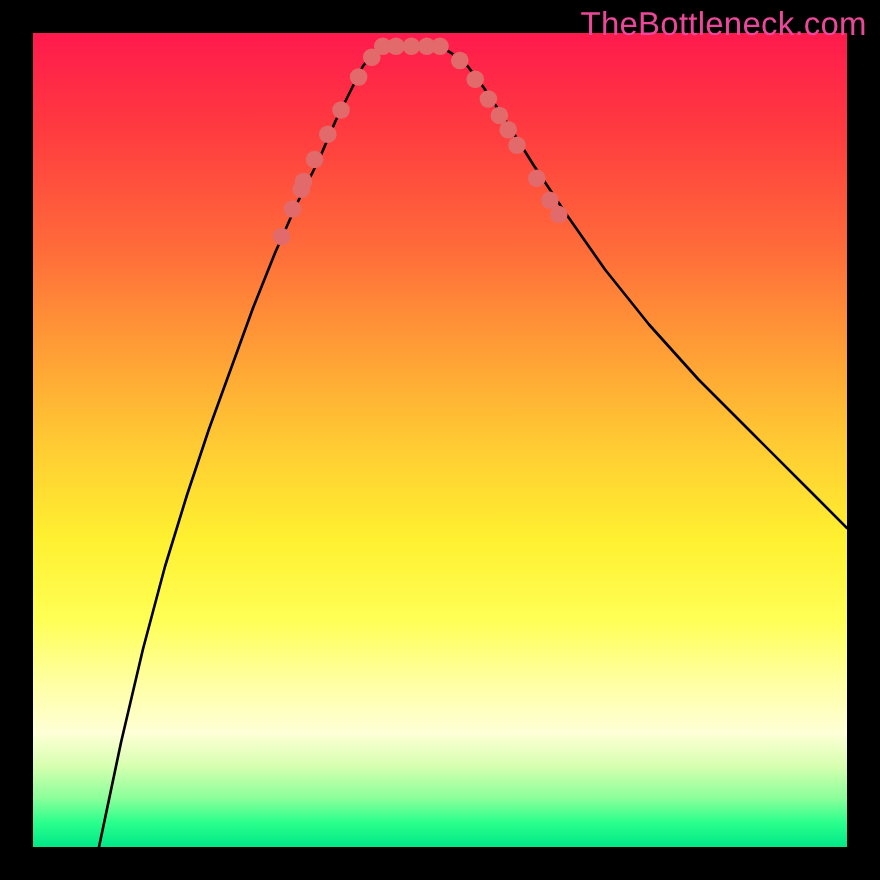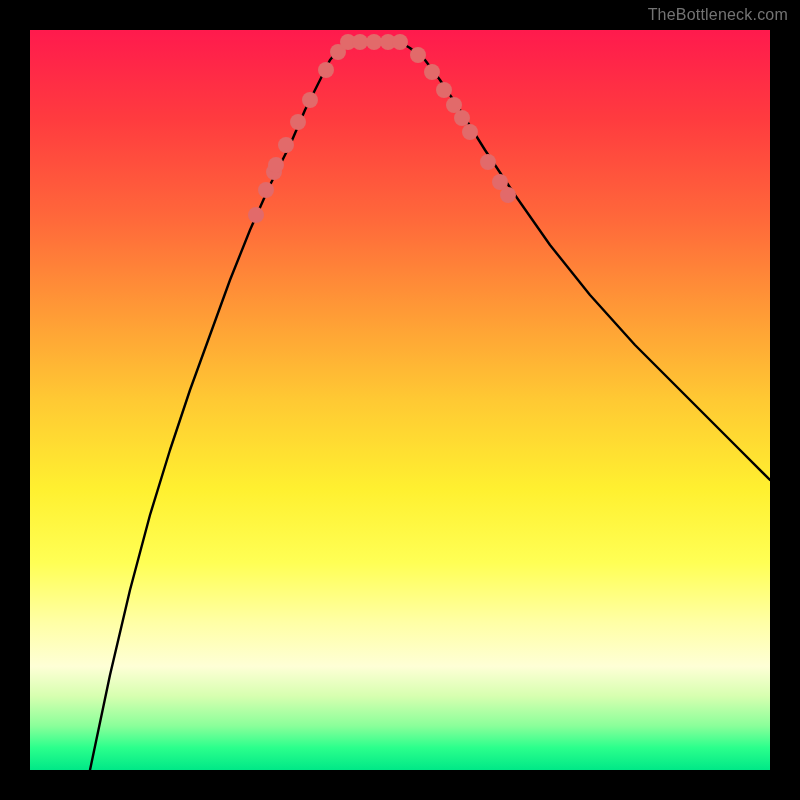--- a/index.html
+++ b/index.html
@@ -38,22 +38,22 @@
       #8bff9a 94%,
       #2bff8c 97%,
       #00e887 100%
     );
   }
   .watermark {
     position: absolute;
     top: 6px;
     right: 12px;
     font-family: Arial, Helvetica, sans-serif;
-    font-size: 16px;
-    color: #737373;
+    font-size: 30px;
+    color: #ec4899;
     letter-spacing: 0.2px;
     user-select: none;
   }
   svg {
     position: absolute;
     left: 0;
     top: 0;
   }
 </style>
 </head>

